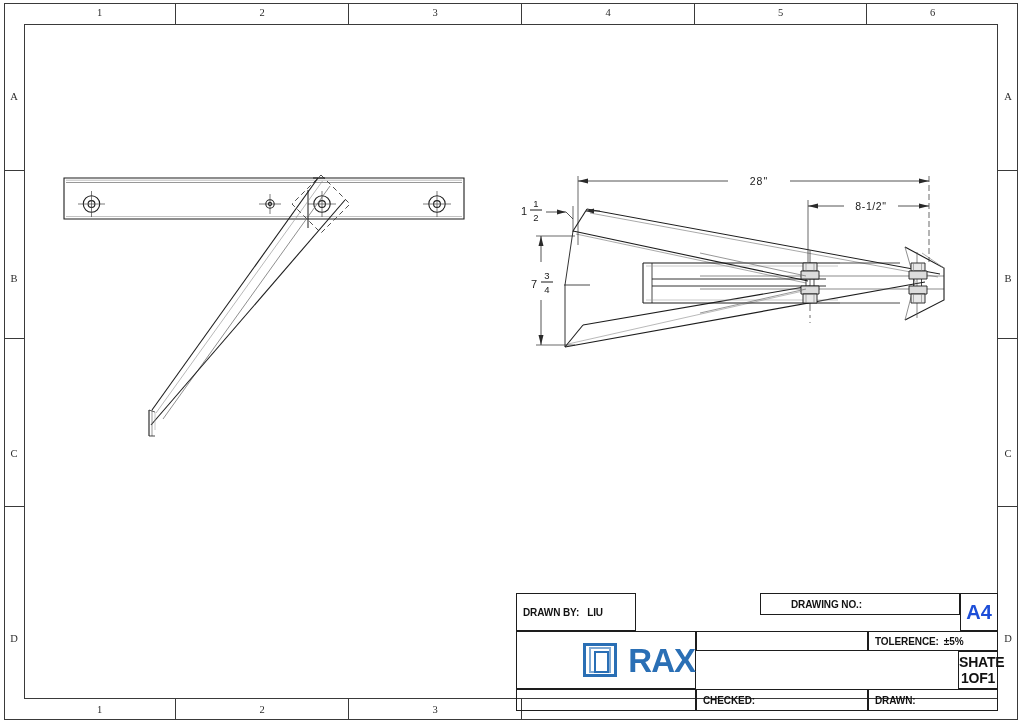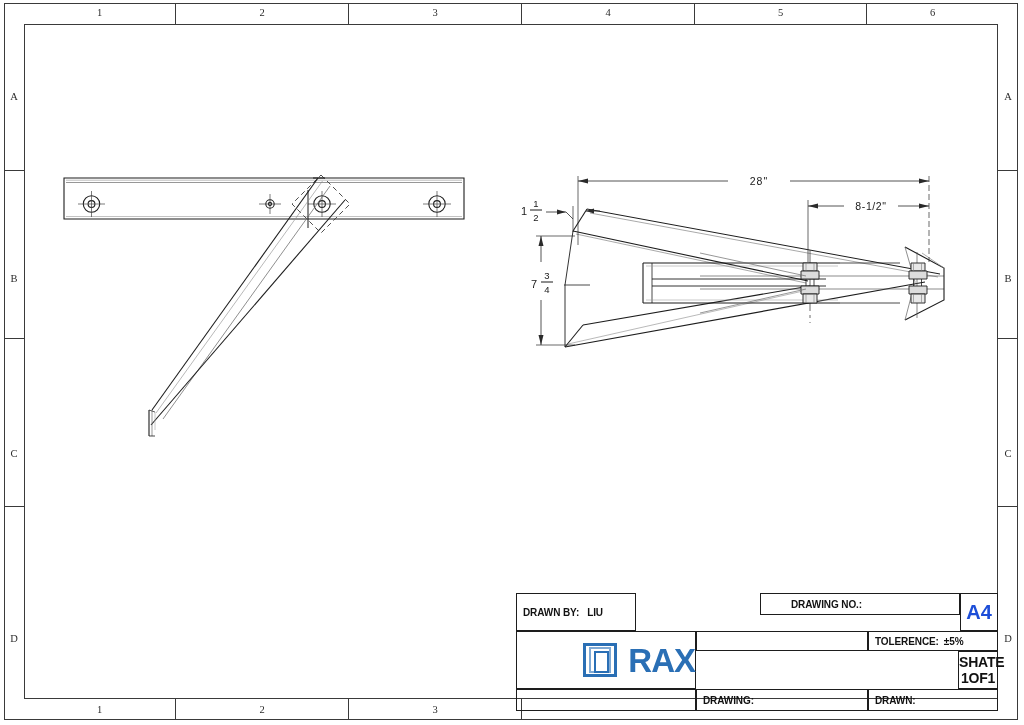--- a/index.html
+++ b/index.html
@@ -293,21 +293,21 @@
       <span class="lab" style="padding-left:5px;">±5%</span>
     </div>
 
 
     <div class="cell" style="left:442px;top:58px;width:40px;height:38px;">
       <span class="sh">SHATE 1OF1</span>
     </div>
 
     <div class="cell" style="left:0;top:96px;width:180px;height:22px;"></div>
     <div class="cell" style="left:180px;top:96px;width:172px;height:22px;">
-      <span class="lab">DRAWING:</span>
+      <span class="lab">CHECKED:</span>
       <span class="lab" style="padding-left:6px;font-weight:400;"></span>
     </div>
     <div class="cell" style="left:352px;top:96px;width:130px;height:22px;">
       <span class="lab">DRAWN:</span>
       <span class="lab" style="padding-left:6px;font-weight:400;"></span>
     </div>
   </div>
 
 </div>
 

